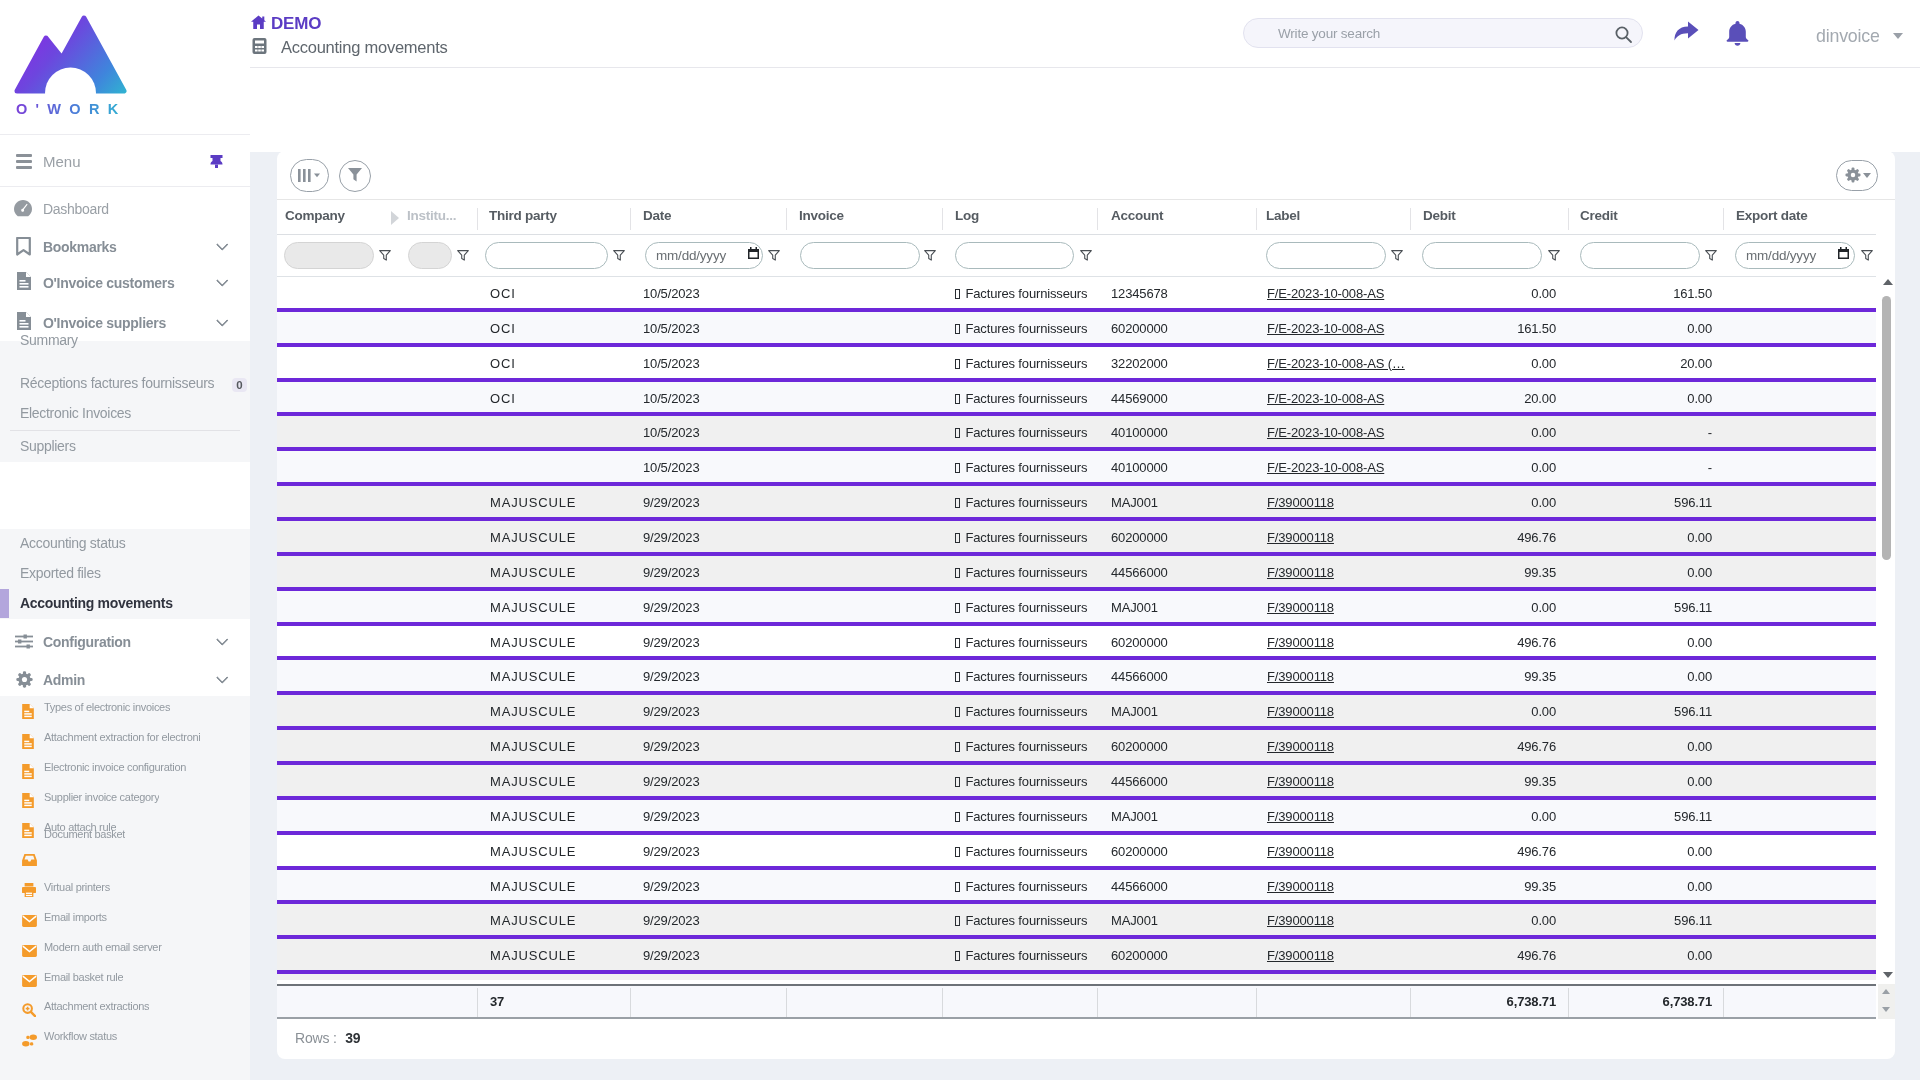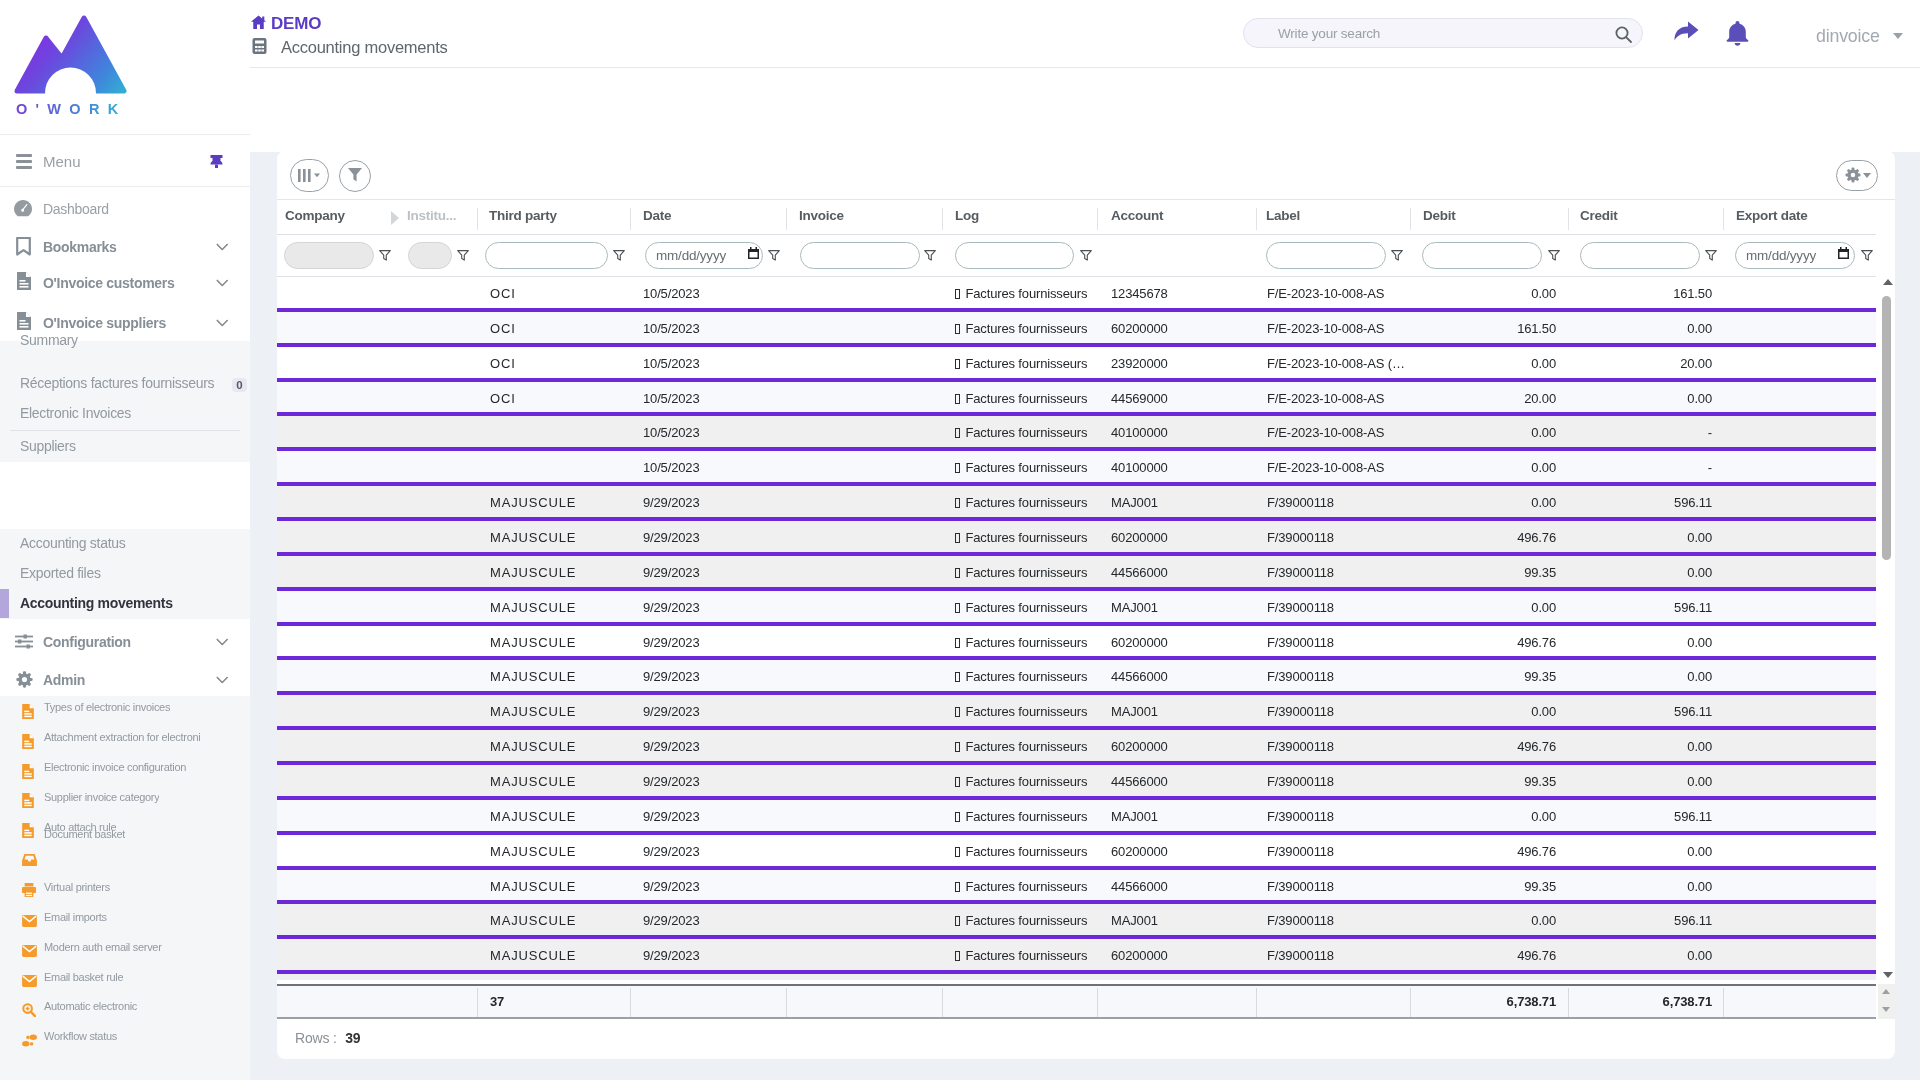--- a/index.html
+++ b/index.html
@@ -56,21 +56,21 @@
   .fdate { font-size:13.5px; letter-spacing:-0.2px; color:#6a6f73; line-height:25px; padding-left:10px; }
   .funnel { position:absolute; }
   #fbot { position:absolute; left:0; top:125px; width:1599px; height:1px; background:#dee2e6; }
 
   
   #rows { position:absolute; left:0; top:126px; width:1599px; height:703px; overflow:hidden; }
   .row { position:relative; width:1599px; height:34.87px; border-bottom:4px solid #6d28d9; font-size:13px; letter-spacing:-0.15px; color:#24282c; }
   .row.lb { background:#f8f9fc; }
   .row.gr { background:#f0f0f0; }
   .row span { position:absolute; top:0; line-height:33.65px; white-space:nowrap; }
-  .tp { left:213px; letter-spacing:0.85px; } .dt { left:366px; } .lg { left:678px; } .ac { left:834px; } .lb2 { left:990px; }
+  .tp { left:213px; letter-spacing:0.85px; } .dt { left:366px; } .lg { left:678px; } .ac { left:834px; } .lb2 { left:990px;text-decoration:underline; }
   .db { left:1133px; width:146px; text-align:right; }
   .cr { left:1291px; width:144px; text-align:right; }
   .tofu { display:inline-block; width:4.5px; height:10px; border:1.1px solid #2a2e33; margin-right:6px; position:relative; top:1px; }
 
   
   #totals { position:absolute; left:0; top:833px; width:1599px; height:35px; background:#f7f8fc; border-top:2px solid #6d7278; border-bottom:2px solid #9aa0a6; font-size:13px; letter-spacing:-0.15px; font-weight:bold; color:#24282c; }
   #totals span { position:absolute; top:0; line-height:31px; }
   .tsep { position:absolute; top:2px; width:1px; height:29px; background:#d8dadd; }
 
   
@@ -241,21 +241,21 @@
         <span class="lg"><i class="tofu"></i>Factures fournisseurs</span>
         <span class="ac">60200000</span>
         <span class="lb2">F/E-2023-10-008-AS</span>
         <span class="db">161.50</span>
         <span class="cr">0.00</span>
       </div>
       <div class="row ">
         <span class="tp">OCI</span>
         <span class="dt">10/5/2023</span>
         <span class="lg"><i class="tofu"></i>Factures fournisseurs</span>
-        <span class="ac">23920000</span>
+        <span class="ac">32202000</span>
         <span class="lb2">F/E-2023-10-008-AS (…</span>
         <span class="db">0.00</span>
         <span class="cr">20.00</span>
       </div>
       <div class="row lb">
         <span class="tp">OCI</span>
         <span class="dt">10/5/2023</span>
         <span class="lg"><i class="tofu"></i>Factures fournisseurs</span>
         <span class="ac">44569000</span>
         <span class="lb2">F/E-2023-10-008-AS</span>
@@ -621,21 +621,21 @@
           <rect x="0" y="0" width="16" height="13" rx="1.5" fill="#f49b2b"></rect>
           <path d="M0.8 1.2 L8 7 L15.2 1.2" fill="none" stroke="#fff" stroke-width="1.6"></path>
         </svg></div>
       <div class="adminitem" style="top:970.5px">Email basket rule</div>
       <div class="adminicon" style="top:1002.9px"><svg width="14" height="14" viewBox="0 0 15 15">
           <circle cx="6" cy="6" r="4.6" fill="none" stroke="#f49b2b" stroke-width="2.2"></circle>
           <line x1="9.5" y1="9.5" x2="14" y2="14" stroke="#f49b2b" stroke-width="2.6" stroke-linecap="round"></line>
           <line x1="4" y1="6" x2="8" y2="6" stroke="#f49b2b" stroke-width="1.6"></line>
           <line x1="6" y1="4" x2="6" y2="8" stroke="#f49b2b" stroke-width="1.6"></line>
         </svg></div>
-      <div class="adminitem" style="top:1000.4px">Automatic electronic</div>
+      <div class="adminitem" style="top:1000.4px">Attachment extractions</div>
       <div class="adminicon" style="top:1032.8px"><svg width="16" height="13" viewBox="0 0 17 14">
           <ellipse cx="4" cy="10.5" rx="4" ry="3" fill="#f49b2b"></ellipse>
           <rect x="8.5" y="9" width="3.5" height="3.5" rx="1.5" fill="#f49b2b"></rect>
           <ellipse cx="12" cy="3.5" rx="4" ry="3" fill="#f49b2b"></ellipse>
           <rect x="4.5" y="2" width="3.5" height="3.5" rx="1.5" fill="#f49b2b"></rect>
         </svg></div>
       <div class="adminitem" style="top:1030.3px">Workflow status</div>
     </div>
   </div>
 

